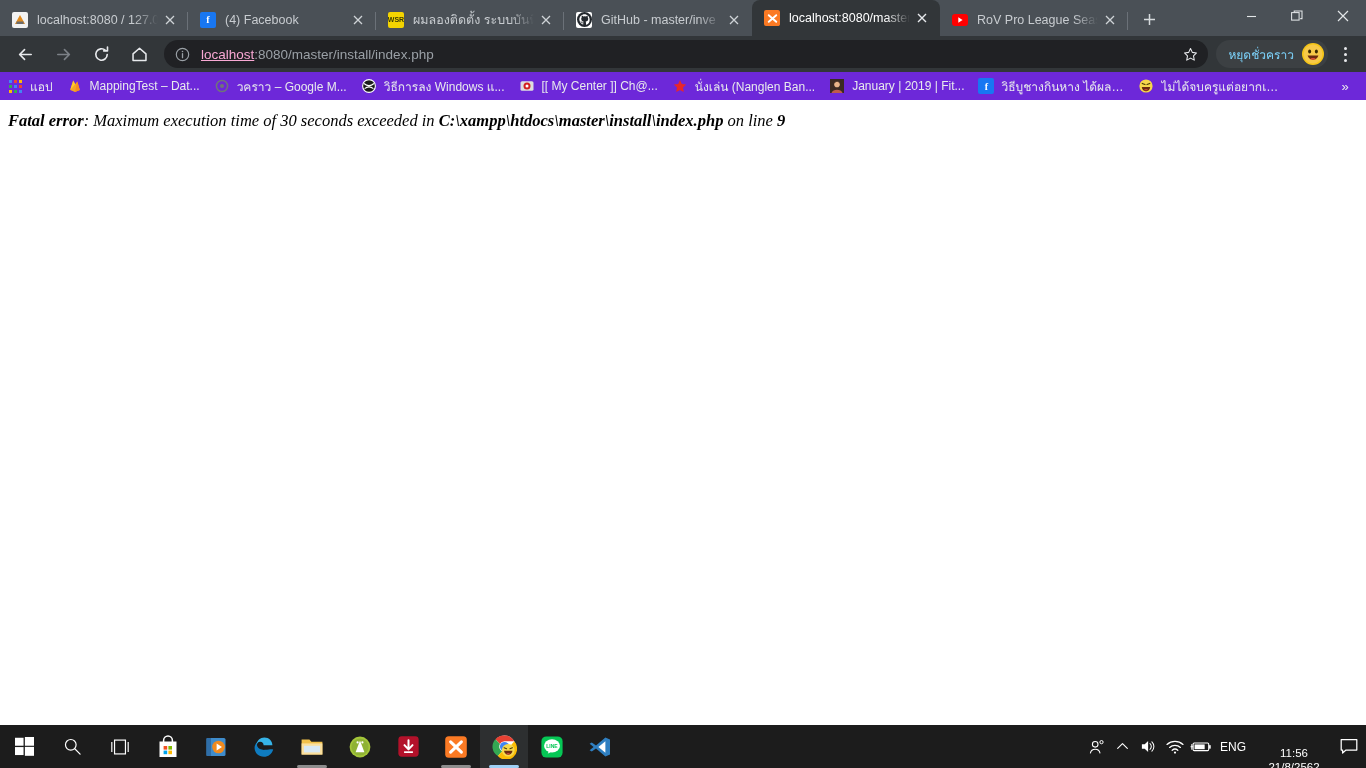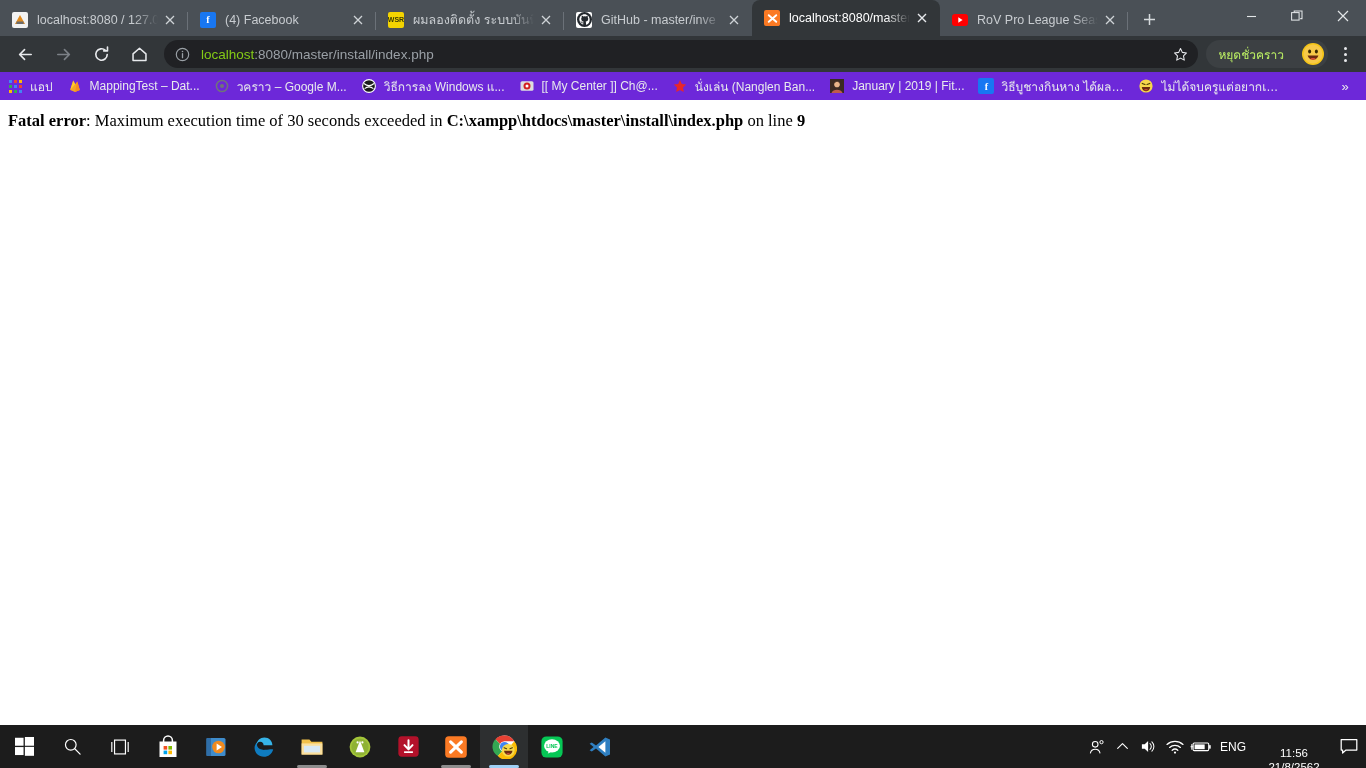--- a/index.html
+++ b/index.html
@@ -114,34 +114,34 @@
     min-width: 0;
   }
   .info-icon { flex: 0 0 16px; margin-right: 10px; display: flex; }
   .url {
     flex: 1 1 auto;
     font-size: 13.5px;
     color: #9aa0a6;
     white-space: nowrap; overflow: hidden;
     font-family: "Liberation Sans", sans-serif;
   }
-  .url b { color: #84cc16; font-weight: normal; }
+  .url b { color: #f9a8d4; font-weight: normal; text-decoration: underline; }
   .star { flex: 0 0 20px; display: flex; align-items: center; justify-content: center; color: #e8eaed; }
   .profile-pill {
     height: 28px;
     background: #3c4043;
     border-radius: 14px;
     display: flex; align-items: center;
     padding: 0 4px 0 12px;
     margin-right: 2px;
     flex: 0 0 auto;
   }
   .profile-pill .ptext {
-    font-size: 12px; color: #bef264;
-    margin-right: 18px; white-space: nowrap;
+    font-size: 12px; color: #7dd3fc;
+    margin-right: 8px; white-space: nowrap;
   }
   .pav {
     width: 22px; height: 22px; border-radius: 50%;
     display: flex; align-items: center; justify-content: center;
     font-size: 15px; line-height: 1;
     background: #f5c518;
   }
   .menu-dots {
     width: 30px; height: 32px;
     display: flex; flex-direction: column;
@@ -189,20 +189,21 @@
     flex: 1 1 auto;
     background: #ffffff;
     padding: 11px 8px;
     overflow: hidden;
   }
   .php-error {
     font-family: "Liberation Serif", "DejaVu Serif", serif;
     font-size: 16.5px;
     color: #000000;
     line-height: 1.25;
+    font-style: italic;
   }
   .php-error b { font-weight: bold; }
 
   
   .taskbar {
     position: absolute; left: 0; bottom: 0;
     width: 1366px; height: 43px;
     background: #1c1c1c;
     display: flex; align-items: stretch;
     color: #ffffff;

